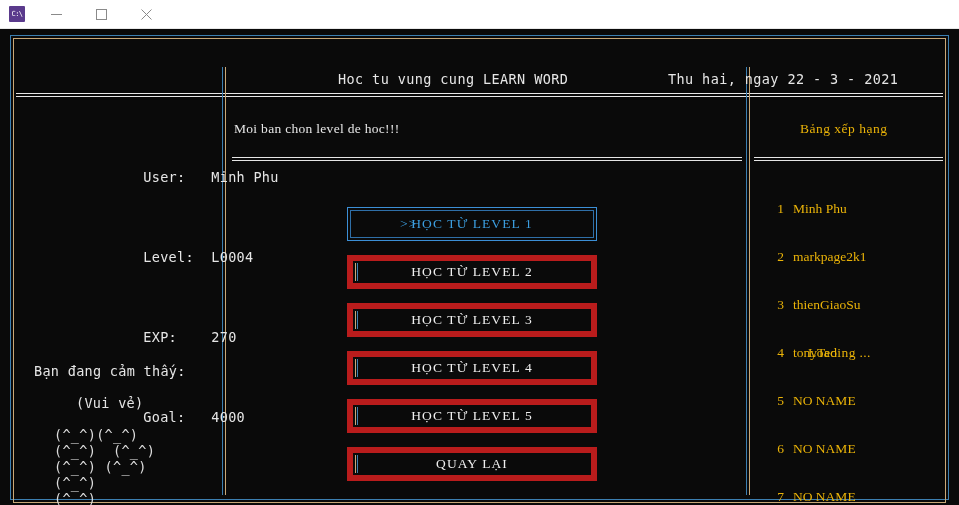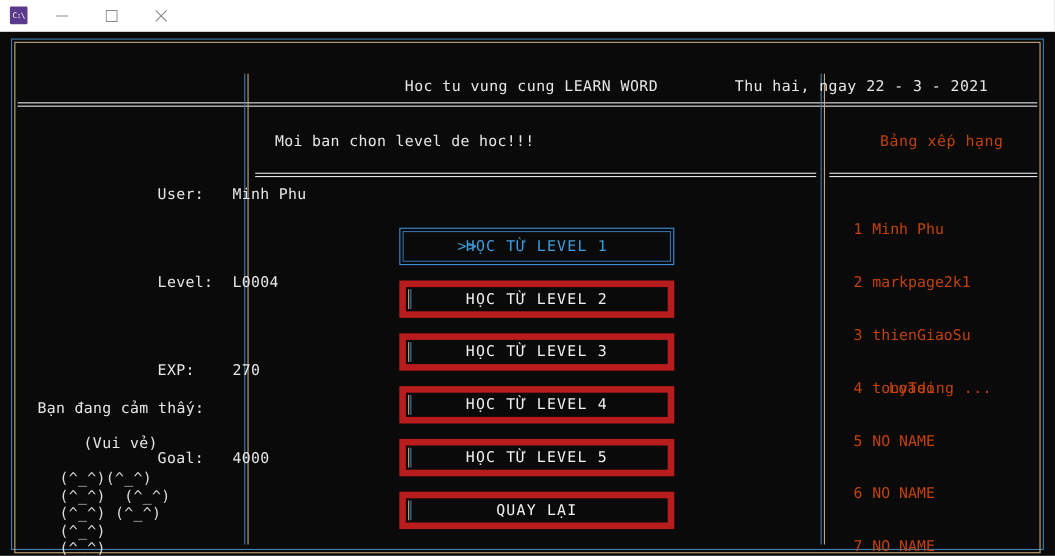--- a/index.html
+++ b/index.html
@@ -140,21 +140,20 @@
     height: 20px;
     color: #e6e6e6;
     font-size: 13.5px;
     letter-spacing: 0.4px;
     white-space: pre;
   }
   .header-title {
     position: absolute;
     left: 322px;
     top: 0;
-    margin-left: 30px;
   }
   .header-date {
     position: absolute;
     left: 652px;
     top: 0;
   }
 
   
   .left-panel {
     position: absolute;
@@ -195,25 +194,26 @@
     top: 320px;
     white-space: pre;
     line-height: 16px;
     font-size: 13.5px;
     color: #dcdcdc;
   }
 
   
   .center-panel {
     position: absolute;
-    left: 232px;
+    left: 216px;
     top: 78px;
     width: 512px;
     bottom: 12px;
     color: #e6e6e6;
+    font-family: Liberation Serif, serif;
   }
   .prompt {
     position: absolute;
     left: 18px;
     top: 14px;
     font-size: 13.5px;
     letter-spacing: 0.3px;
     white-space: pre;
   }
 
@@ -282,21 +282,22 @@
     z-index: 2;
   }
 
   
   .right-panel {
     position: absolute;
     left: 756px;
     top: 78px;
     right: 16px;
     bottom: 12px;
-    color: #c2410c;
+    color: #eab308;
+    font-family: Liberation Serif, serif;
   }
   .rank-title {
     position: absolute;
     left: 44px;
     top: 14px;
     font-size: 13.5px;
     letter-spacing: 0.5px;
     white-space: pre;
   }
   .rank-list {

